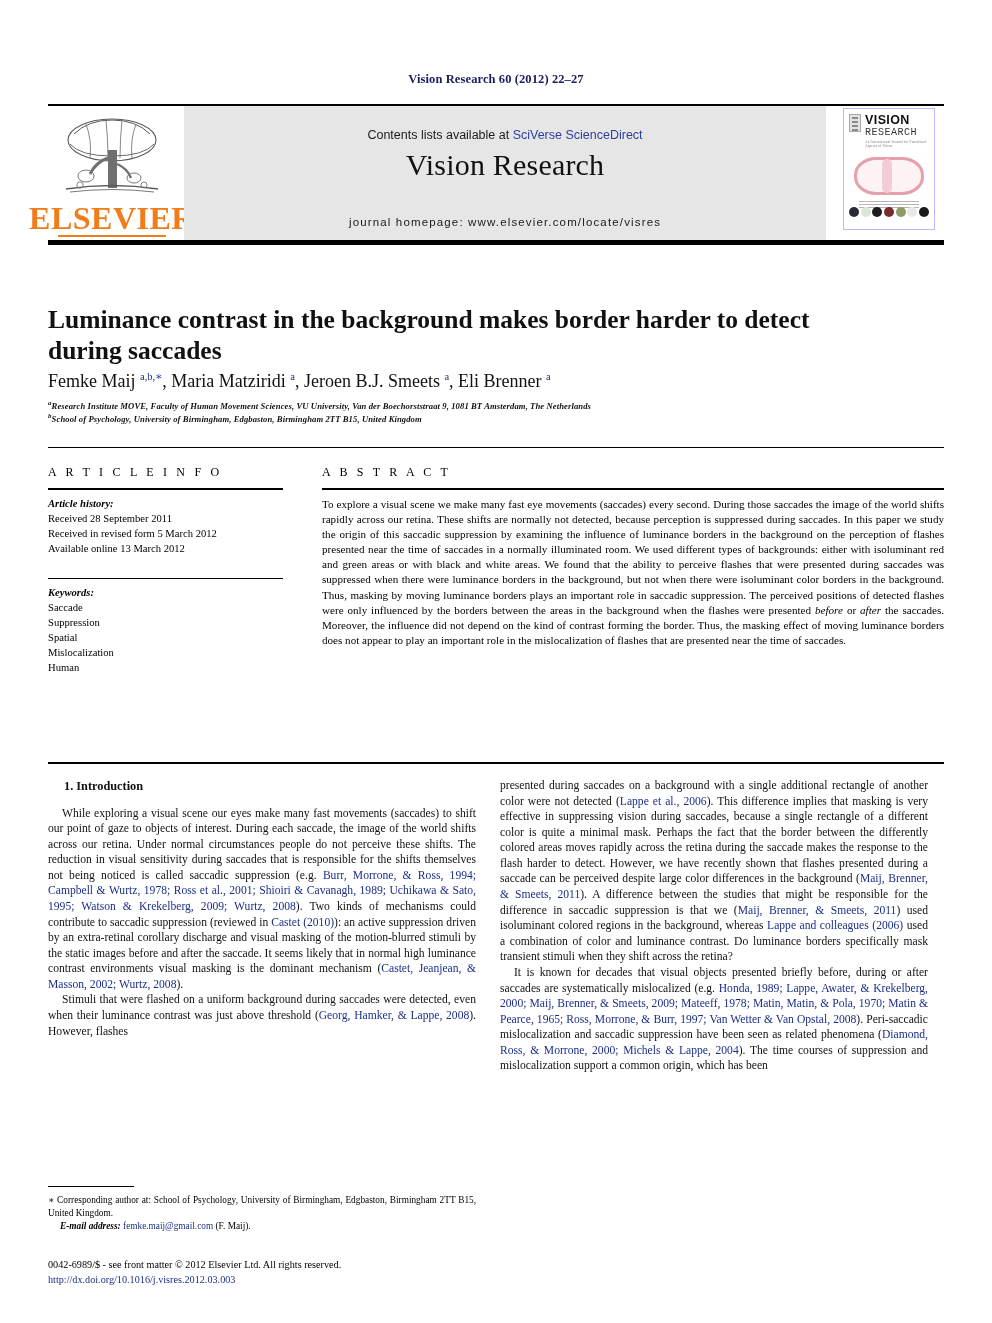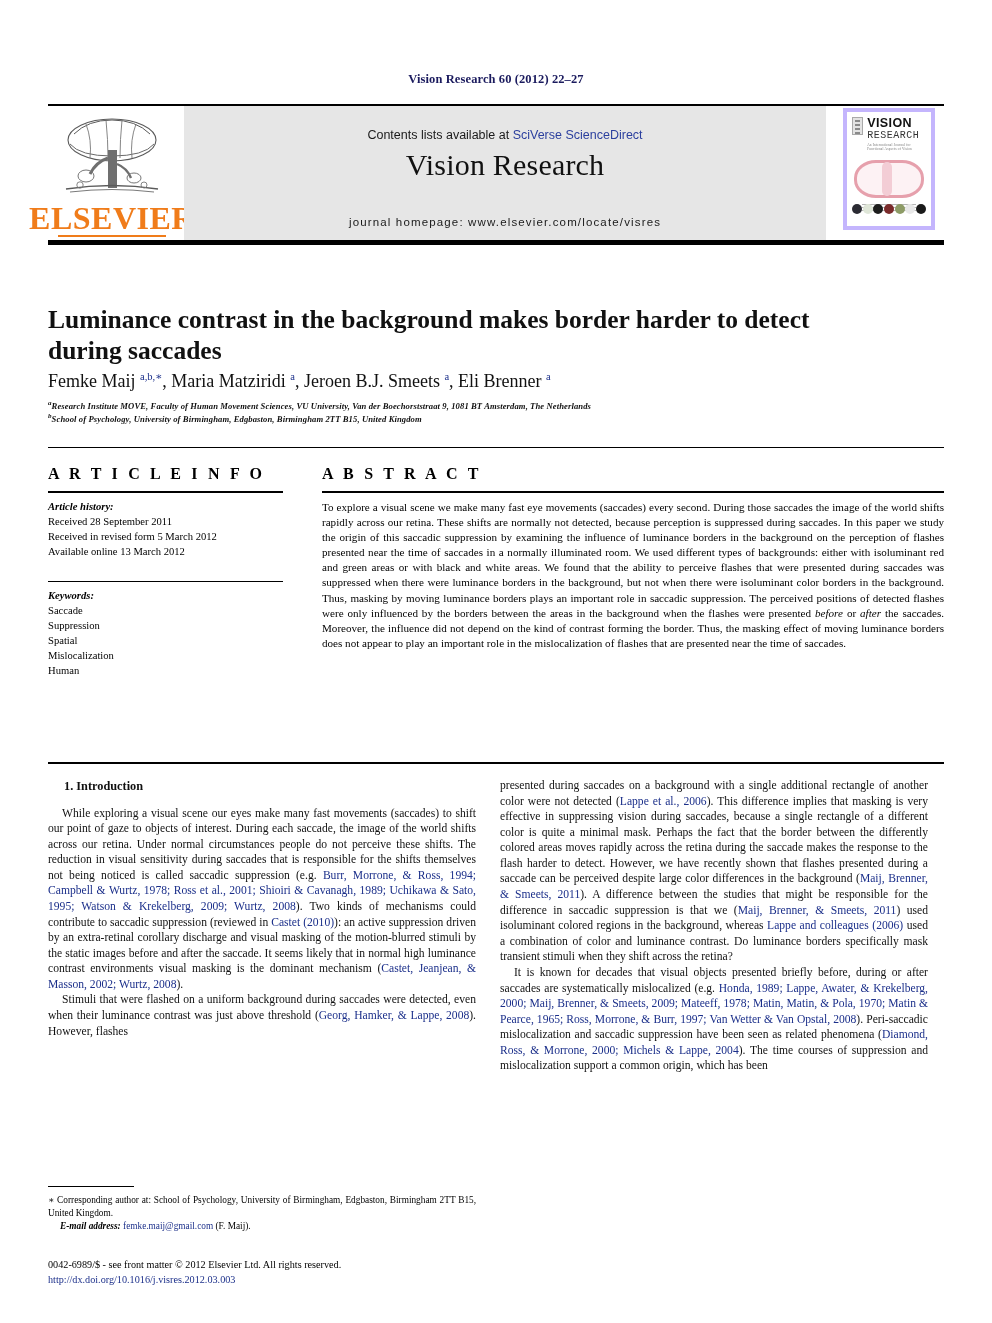--- a/index.html
+++ b/index.html
@@ -84,21 +84,21 @@
     color: #1a1a1a;
   }
 
   .mast-cover {
     width: 110px;
     display:flex; align-items:flex-start; justify-content:center;
     padding-top: 2px;
   }
   .cover-card {
     width: 92px; height: 122px;
-    border: 4px solid #c4b5fd;
+    border: 1px solid #c4b5fd;
     background: #fff;
     position: relative;
     padding: 5px 5px 3px 5px;
   }
   .cv-top { display:flex; align-items:flex-start; gap:4px; }
   .cv-badge { width:16px; height:18px; background:#e3e3e3; border:1px solid #a9a9a9;}
   .cv-badge i { display:block; height:2px; background:#8a8a8a; margin:2px 2px 0 2px;}
   .cv-title1 { font-family:"Liberation Sans",sans-serif; font-size:12.5px; font-weight:bold; letter-spacing:.4px; line-height:1; color:#111; }
   .cv-title2 { font-family:Liberation Mono, monospace; font-size:10px; letter-spacing:.5px; line-height:1.1; color:#333; }
   .cv-sub { font-size:3.4px; color:#777; letter-spacing:.2px; margin-top:2px; }
@@ -139,21 +139,21 @@
 
   
   .panel-rule-top {
     position:absolute; left:48px; top:447px; width:896px; height:1px; background:#000;
   }
   .panel-rule-bottom {
     position:absolute; left:48px; top:762px; width:896px; height:2px; background:#000;
   }
   .hdr-label {
     font-family:"Liberation Serif", serif;
-    font-size:16px; font-weight:bold; letter-spacing:3.2px;
+    font-size:12px; font-weight:normal; letter-spacing:3.2px;
   }
   .info-col {
     position:absolute; left:48px; top:465px; width:250px;
   }
   .info-rule { height:1.5px; background:#000; margin:8px 0 6px 0; width:235px; }
   .info-body { font-size:10.6px; line-height:1.42; }
   .info-body em { font-style:italic; font-weight:bold; }
 
   .abs-col {
     position:absolute; left:322px; top:465px; width:622px;

